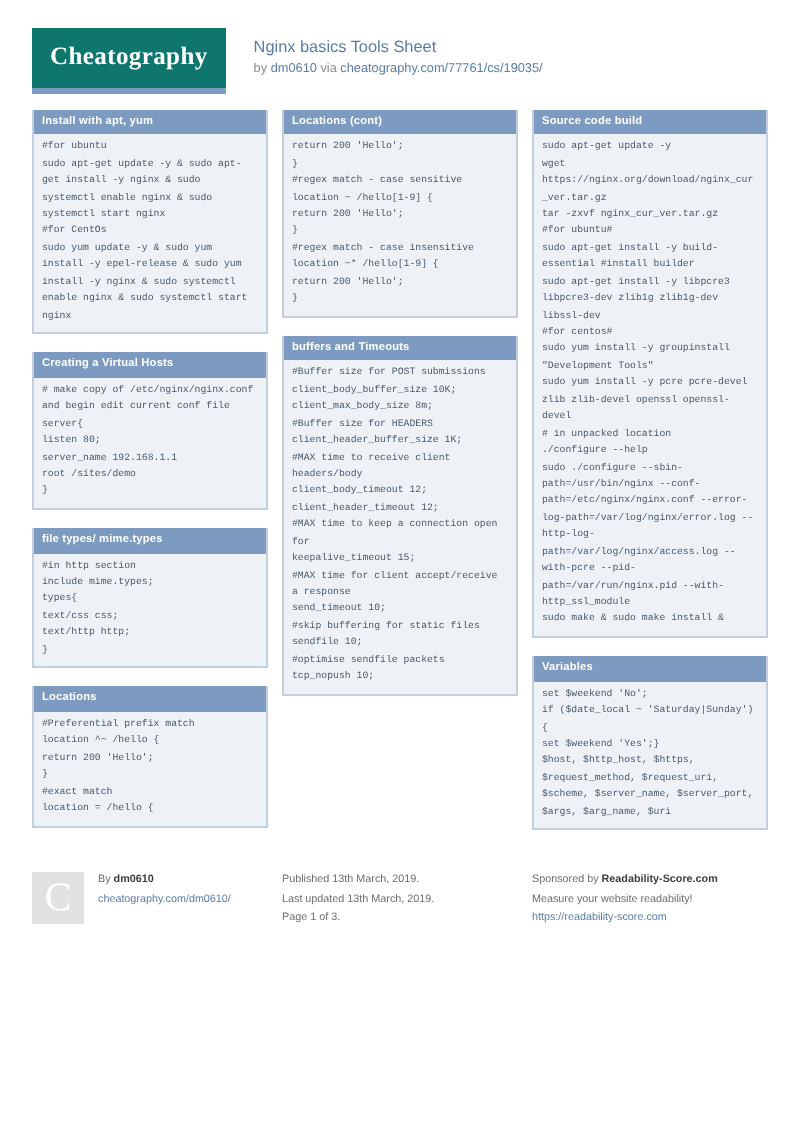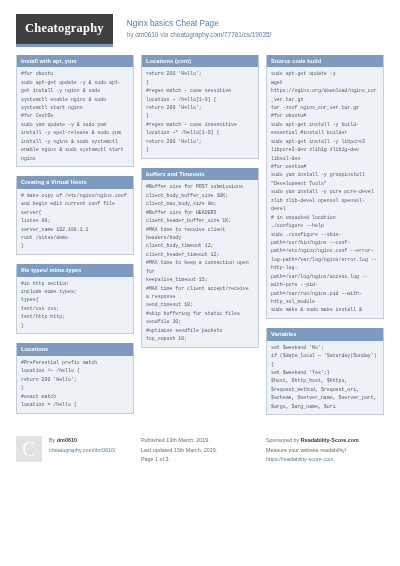--- a/index.html
+++ b/index.html
@@ -16,21 +16,21 @@
     position: relative;
   }
 
   
   .header {
     display: flex;
     align-items: flex-start;
     padding: 14px 16px 8px 16px;
   }
   .logo {
-    background: #404040;
+    background: #0f766e;
     color: #ffffff;
     font-family: "Liberation Serif", serif;
     font-size: 12.5px;
     font-weight: bold;
     letter-spacing: .2px;
     padding: 8px 9px 9px 9px;
     border-bottom: 3px solid #7d9bc1;
     line-height: 1;
     white-space: nowrap;
   }
@@ -121,21 +121,21 @@
   .foot-txt { font-size: 5.4px; line-height: 1.75; color: #6d6d6d; }
   .foot-txt .b { font-weight: bold; color: #3d3d3d; }
   .foot-txt .lnk { color: #5a7da8; }
 </style>
 </head>
 <body>
 
 <div class="header">
   <div class="logo">Cheatography</div>
   <div class="title-wrap">
-    <div class="sheet-title">Nginx basics Cheat Page</div>
+    <div class="sheet-title">Nginx basics Tools Sheet</div>
     <div class="sheet-by">
       <span>by </span><span class="lnk">dm0610</span><span> via </span><span class="lnk">cheatography.com/77761/cs/19035/</span>
     </div>
   </div>
 </div>
 
 <div class="columns">
 
   <div class="col">
     <div class="card">

